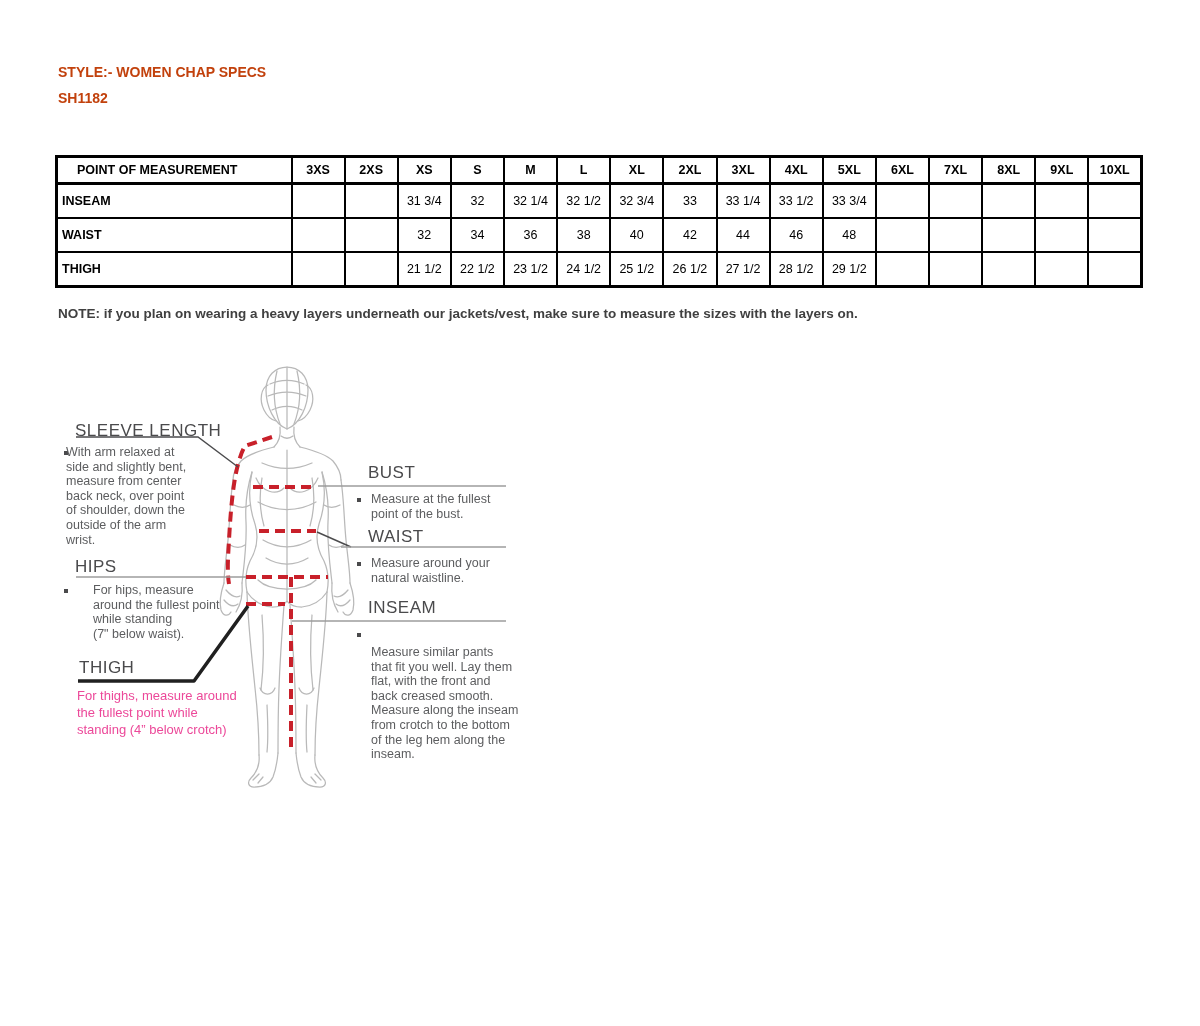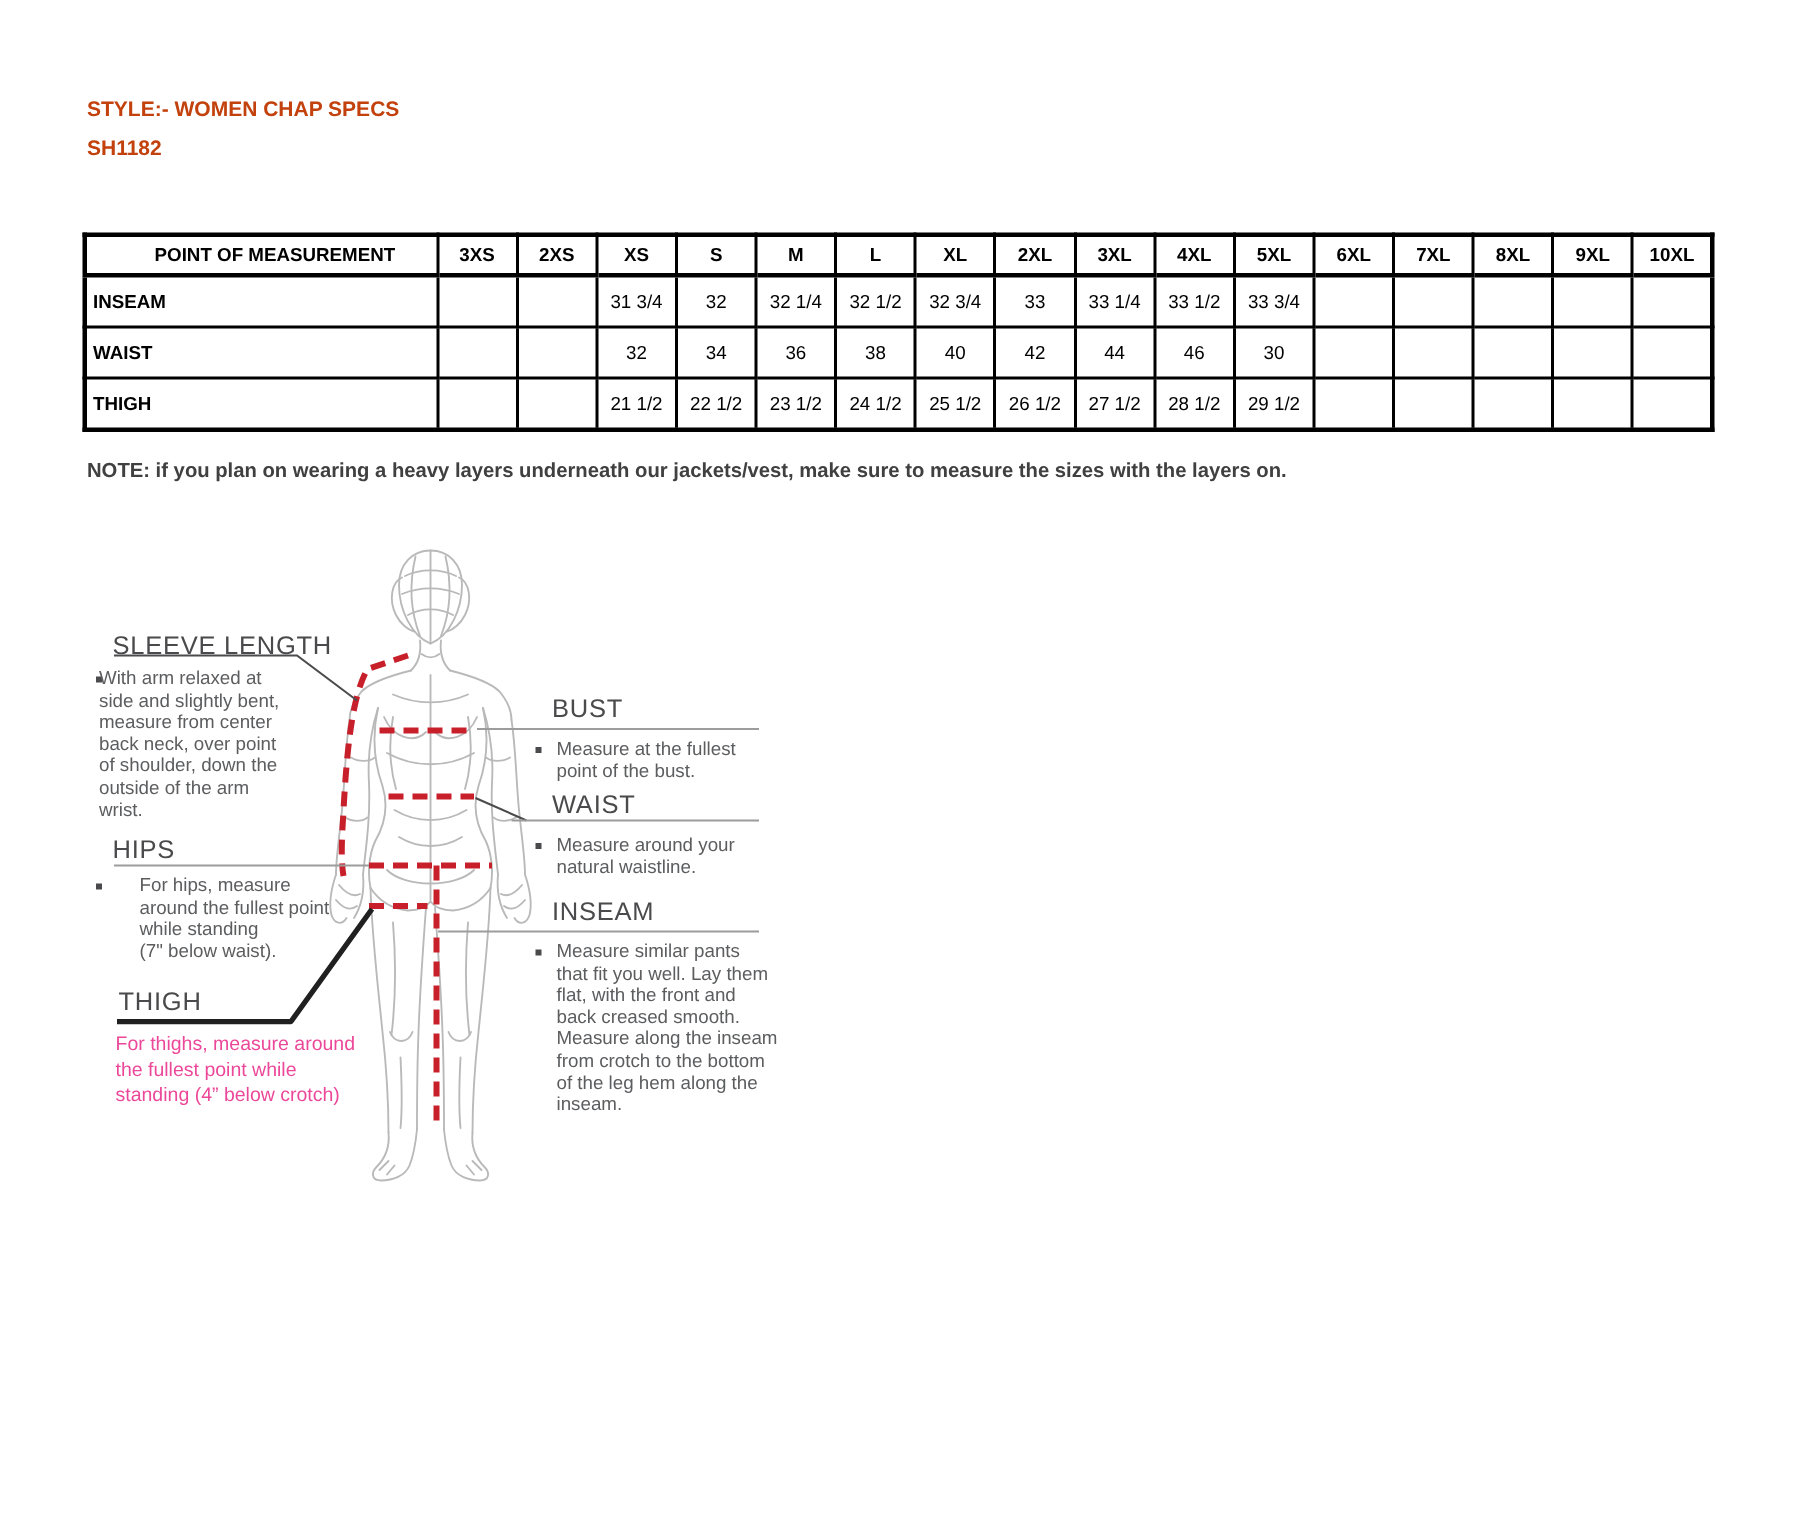--- a/index.html
+++ b/index.html
@@ -15,21 +15,21 @@
   
   table.tbl{
     position:absolute;left:55px;top:155px;width:1088px;
     border-collapse:collapse;table-layout:fixed;border:3px solid #000;
   }
   table.tbl th,table.tbl td{border:2px solid #000;overflow:hidden;white-space:nowrap;}
   table.tbl thead th{
     height:22px;font-size:12.5px;font-weight:bold;text-align:center;color:#000;
     border-bottom:3px solid #000;
   }
-  table.tbl th.pom{text-align:center;padding-left:19px;}
+  table.tbl th.pom{text-align:left;padding-left:19px;}
   table.tbl td{height:30px;font-size:12.5px;text-align:center;color:#000;}
   table.tbl td.rowlabel{text-align:left;padding-left:4px;font-weight:bold;}
   col.c-label{width:235px;}
 
   
   svg.diagram{position:absolute;left:0;top:0;pointer-events:none;}
   .sec-title{
     position:absolute;font-size:17px;letter-spacing:.5px;color:#4a4a4c;
     white-space:nowrap;
     text-align:right;
@@ -113,21 +113,21 @@
       <td></td>
       <td></td>
       <td>32</td>
       <td>34</td>
       <td>36</td>
       <td>38</td>
       <td>40</td>
       <td>42</td>
       <td>44</td>
       <td>46</td>
-      <td>30</td>
+      <td>48</td>
       <td></td>
       <td></td>
       <td></td>
       <td></td>
       <td></td>
     </tr>
     <tr>
       <td class="rowlabel">THIGH</td>
       <td></td>
       <td></td>
@@ -273,20 +273,20 @@
 <div class="sec-body" style="left:371px;top:492px;">Measure at the fullest
 point of the bust.</div>
 
 <div class="sec-title" style="left:368px;top:527px;">WAIST</div>
 <div class="bullet" style="left:357px;top:562px;"></div>
 <div class="sec-body" style="left:371px;top:556px;">Measure around your
 natural waistline.</div>
 
 <div class="sec-title" style="left:368px;top:598px;">INSEAM</div>
 <div class="bullet" style="left:357px;top:633px;"></div>
-<div class="sec-body" style="left:371px;top:627px;">Measure similar pants
+<div class="sec-body" style="left:371px;top:645px;">Measure similar pants
 that fit you well. Lay them
 flat, with the front and
 back creased smooth.
 Measure along the inseam
 from crotch to the bottom
 of the leg hem along the
 inseam.</div>
 
 </body></html>

